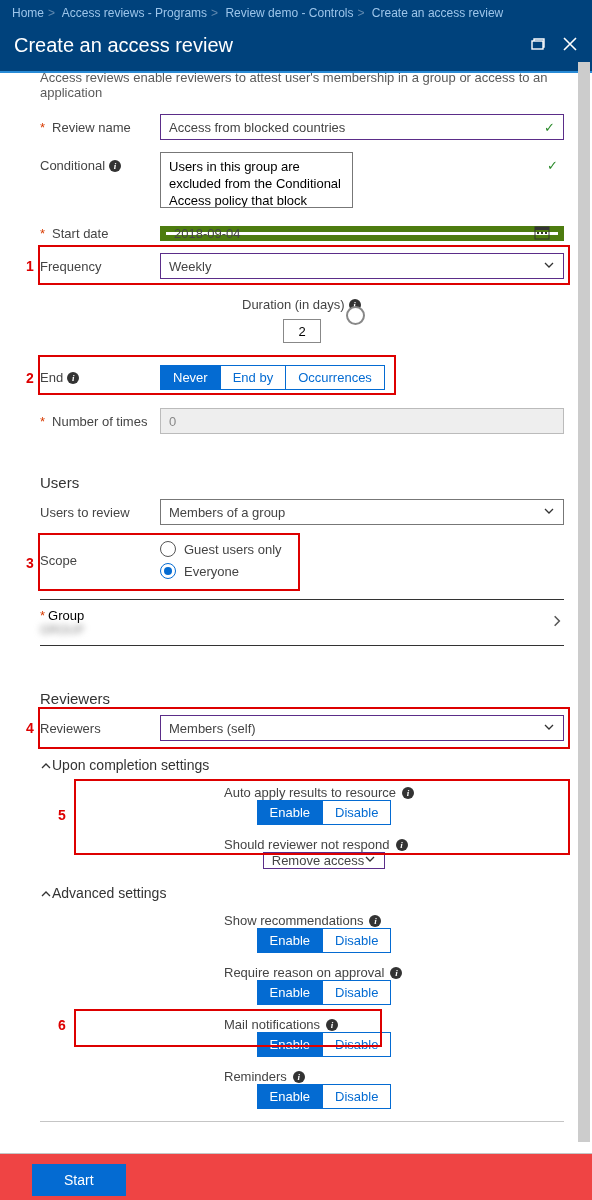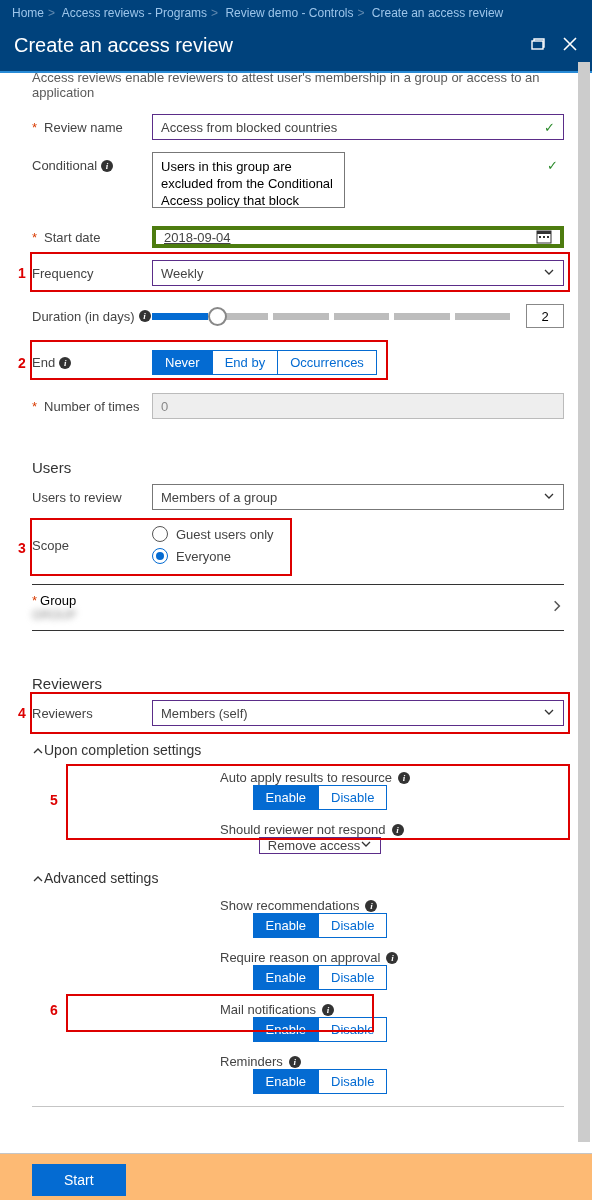--- a/index.html
+++ b/index.html
@@ -7,33 +7,33 @@
   .breadcrumb { background: #00427c; padding: 6px 12px; font-size: 12px; color: #9cc5ea; }
   .breadcrumb span { color: #9cc5ea; }
   .breadcrumb .sep { margin: 0 4px; color: #618ab0; }
   .titlebar { background: #00427c; padding: 8px 14px 14px 14px; display: flex; justify-content: space-between; align-items: center; border-bottom: 2px solid #298bd6; }
   .titlebar h1 { color: #fff; font-weight: 300; font-size: 20px; }
   .titlebar .actions { display: flex; gap: 16px; }
   .titlebar .icon { color: #fff; cursor: pointer; font-size: 16px; }
   .panel { position: absolute; top: 58px; bottom: 0; left: 0; right: 0; overflow-y: auto; }
   .scrollbar { position: absolute; right: 2px; top: 62px; width: 12px; height: 1080px; background: #f0f0f0; }
   .scrollbar .thumb { position: absolute; top: 0; width: 100%; height: 100%; background: #ccc; }
-  .content { padding: 12px 28px 12px 32px; }
+  .content { padding: 12px 28px 12px 40px; }
   .intro { color: #5a5a5a; font-size: 13px; margin-bottom: 14px; }
   .row { display: flex; align-items: center; margin-bottom: 12px; font-size: 13px; color: #444; }
   .row .label { width: 120px; flex-shrink: 0; display:flex; align-items:center; gap:4px;}
   .req::before { content: "*"; color: #d83b01; margin-right: 3px; }
   .info-icon { display:inline-block; width:12px; height:12px; border-radius:50%; background:#333; color:#fff; font-size:9px; text-align:center; line-height:12px; font-weight:bold; font-style: italic; font-family: serif;}
   .input-box { border: 1px solid #777; height: 26px; padding: 0 8px; font-size: 13px; display:flex; align-items:center; flex:1; background:#fff; }
   .input-box.valid { border-color: #5B2D89; }
   .check { color: #2a8a2a; margin-left:auto; }
   textarea.input-box { height: 56px; padding: 6px 8px; resize:none; line-height:1.3; font-family: inherit;}
   .ta-wrap { position:relative; flex:1; }
   .ta-wrap .check { position:absolute; right:6px; top:6px; }
-  .date-box { border:4px solid #4d7c0f; height:22px; display:flex; align-items:center; padding:0 8px; flex:1; font-size:13px;text-decoration:underline; }
+  .date-box { border:6px solid #4d7c0f; height:15px; display:flex; align-items:center; padding:0 8px; flex:1; font-size:13px; }
   .cal-icon { margin-left:auto; }
   .cal-icon svg { width:16px; height:16px; }
   .select-box { border:1px solid #5B2D89; height:26px; display:flex; align-items:center; padding:0 8px; flex:1; font-size:13px; }
   .select-box .chev { margin-left:auto; }
   .disabled-box { border:1px solid #bbb; background:#eee; color:#888; height:26px; display:flex; align-items:center; padding:0 8px; flex:1; font-size:13px; }
   .slider-track { display:flex; gap:5px; position:relative; flex:1; align-items:center; }
   .seg { flex:1; height:7px; background:#bdbdbd; }
   .seg.fill { background:#046bd2; }
   .knob { position:absolute; left:56px; top:-6px; width:19px; height:19px; border-radius:50%; background:#fff; border:2px solid #888; }
   .btn-group { display:flex; border:1px solid #046bd2; width:fit-content; }
@@ -48,21 +48,21 @@
   .hr { border:none; border-top:1px solid #333; margin:8px 0; }
   .hr-gray { border:none; border-top:1px solid #c5c5c5; margin:10px 0; }
   .group-link { display:flex; align-items:center; justify-content:space-between; font-size:13px; }
   .group-link .blur { filter: blur(3px); color:#888; font-size:12px; }
   .collapsible { display:flex; align-items:center; gap:0; font-size:14px; color:#333; margin:16px 0 12px 0; cursor:pointer;}
   .chev-up { display:inline-block; transform: rotate(180deg); }
   .setting-row { display:flex; align-items:center; margin-bottom:12px; font-size:13px; color:#444; padding-left:44px;flex-direction:column;}
   .setting-row .slabel { width:200px; display:flex; align-items:center; gap:6px;}
   .redbox { border: 2px solid #d00; position:absolute; pointer-events:none; }
   .rednum { color:#d00; font-weight:bold; font-size:14px; }
-  .footer { position:absolute; bottom:0; left:0; right:0; border-top:1px solid #c5c5c5; padding:10px 32px 4px 32px; background:#fdba74; }
+  .footer { position:absolute; bottom:0; left:0; right:0; border-top:1px solid #c5c5c5; padding:10px 32px 4px 32px; background:#ef4444; }
   .start-btn { background:#046bd2; color:#fff; border:none; padding:8px 32px; font-size:14px; cursor:pointer; }
   .num-input { width:38px; height:24px; border:1px solid #888; text-align:center; font-size:13px; }
   .chev-svg { width:12px; height:12px; }
 </style>
 </head>
 <body>
 
 <div class="breadcrumb">
   <span>Home</span><span class="sep">&gt;</span>
   <span>Access reviews - Programs</span><span class="sep">&gt;</span>
@@ -128,21 +128,21 @@
     <div class="redbox" style="left:-2px; top:-8px; right:-6px; height:40px;"></div>
     <div class="label">Frequency</div>
     <div class="select-box">
       <span>Weekly</span>
       <span class="chev"><svg class="chev-svg" viewBox="0 0 12 12">
               <path d="M2 4 L6 8 L10 4" fill="none" stroke="#333" stroke-width="1.3"></path>
             </svg></span>
     </div>
   </div>
 
-  <div class="row" style="margin-bottom:22px;">
+  <div class="row" style="margin-bottom:22px;flex-direction:column;">
     <div class="label">
       <span>Duration (in days)</span> 
           <span class="info-icon">i</span>
     </div>
     <div class="slider-track">
       <div class="seg fill"></div>
           <div class="seg"></div>
           <div class="seg"></div>
           <div class="seg"></div>
           <div class="seg"></div>

